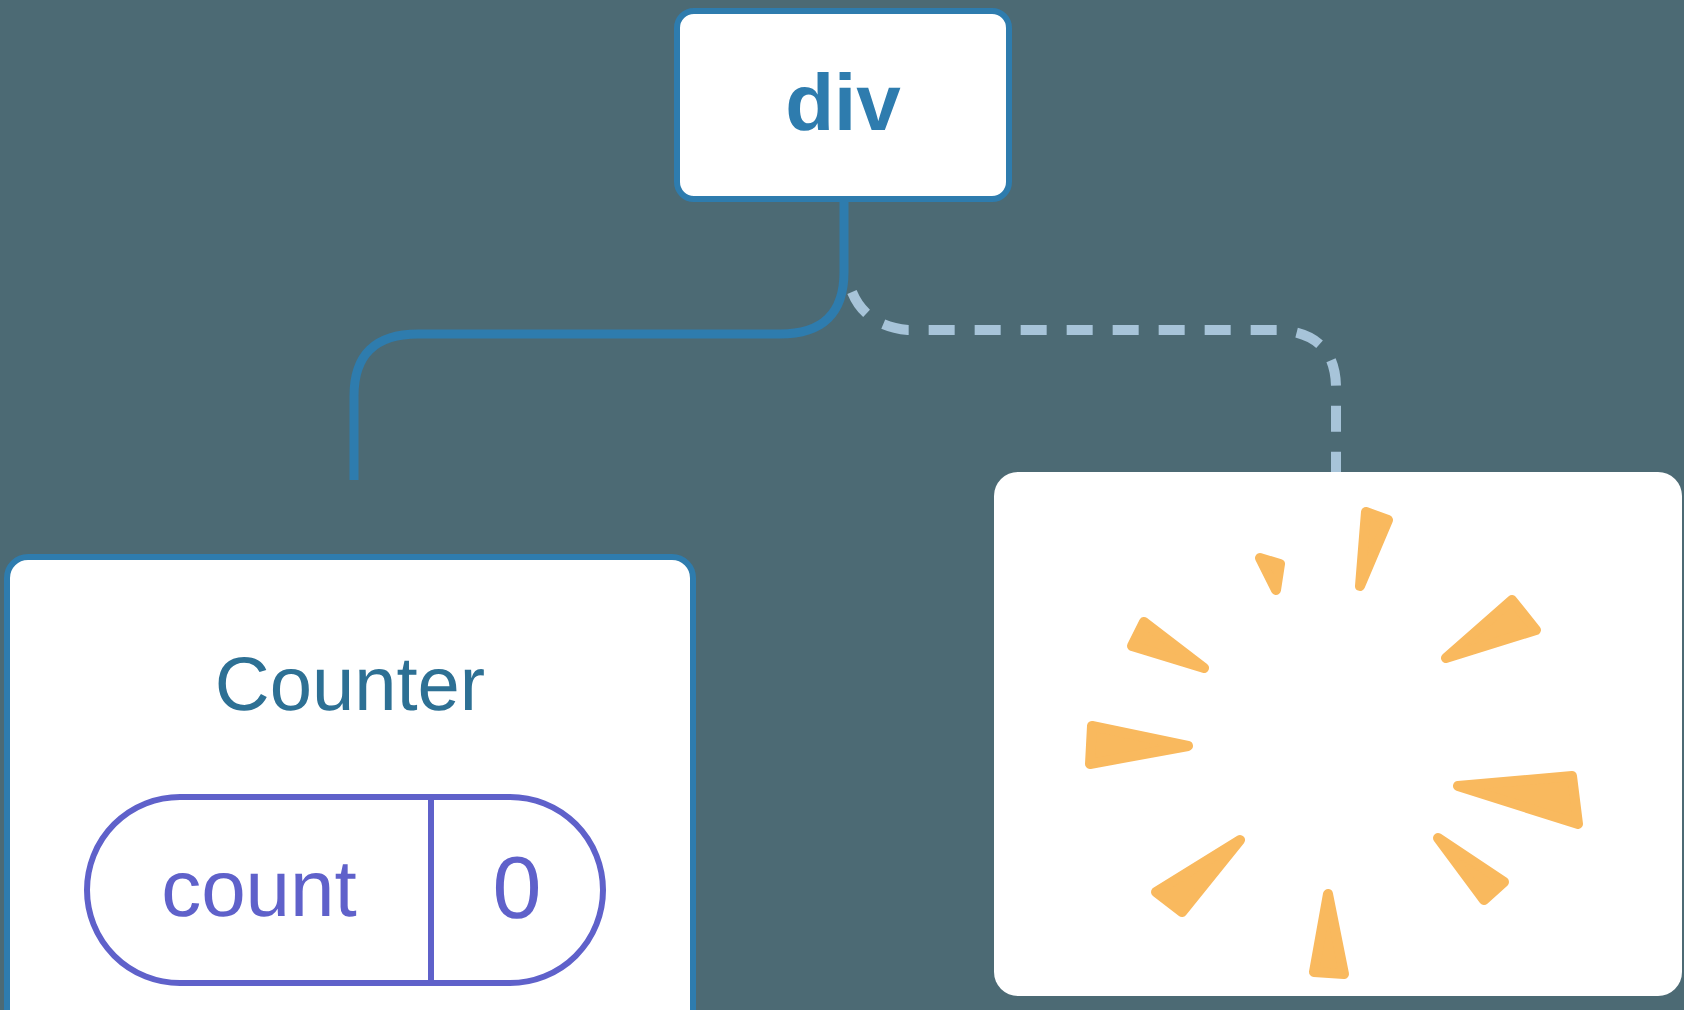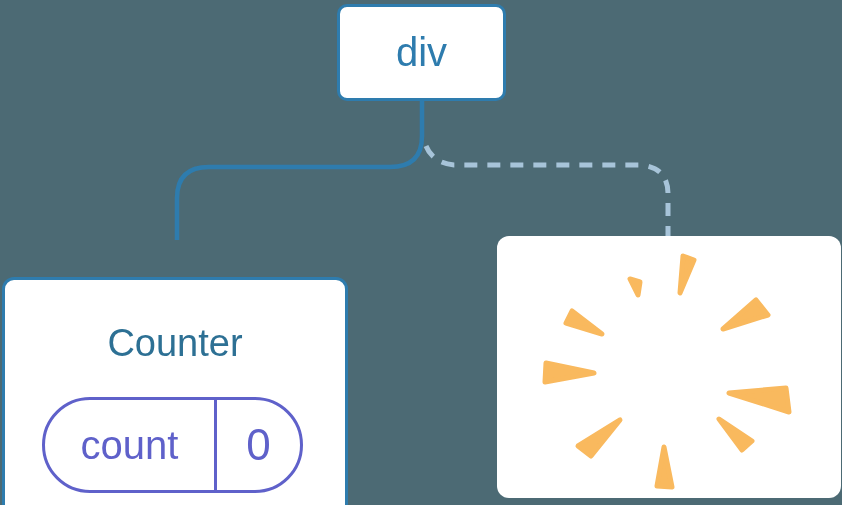--- a/index.html
+++ b/index.html
@@ -14,21 +14,21 @@
     position:relative;
   }
   .stage{position:absolute;inset:0;width:842px;height:505px;}
   .connectors{position:absolute;left:0;top:0;width:842px;height:505px;}
   .connector-solid{fill:none;stroke:var(--node-blue);stroke-width:4.5;}
   .connector-dashed{fill:none;stroke:var(--dash-blue);stroke-width:5;stroke-dasharray:13 10;}
   .node-root{
     position:absolute;left:337px;top:4px;width:169px;height:97px;
     background:var(--card-white);border:3px solid var(--node-blue);border-radius:10px;
     display:flex;align-items:center;justify-content:center;
-    color:var(--node-blue);font-size:40px;font-weight:400;
+    color:var(--node-blue);font-size:40px;font-weight:700;
   }
   .card{
     position:absolute;background:var(--card-white);border-radius:12px;
   }
   .card-counter{
     left:2px;top:237px;width:346px;height:260px;
     border:3px solid var(--node-blue);
     margin-top:40px;
   }
   .counter-title{

